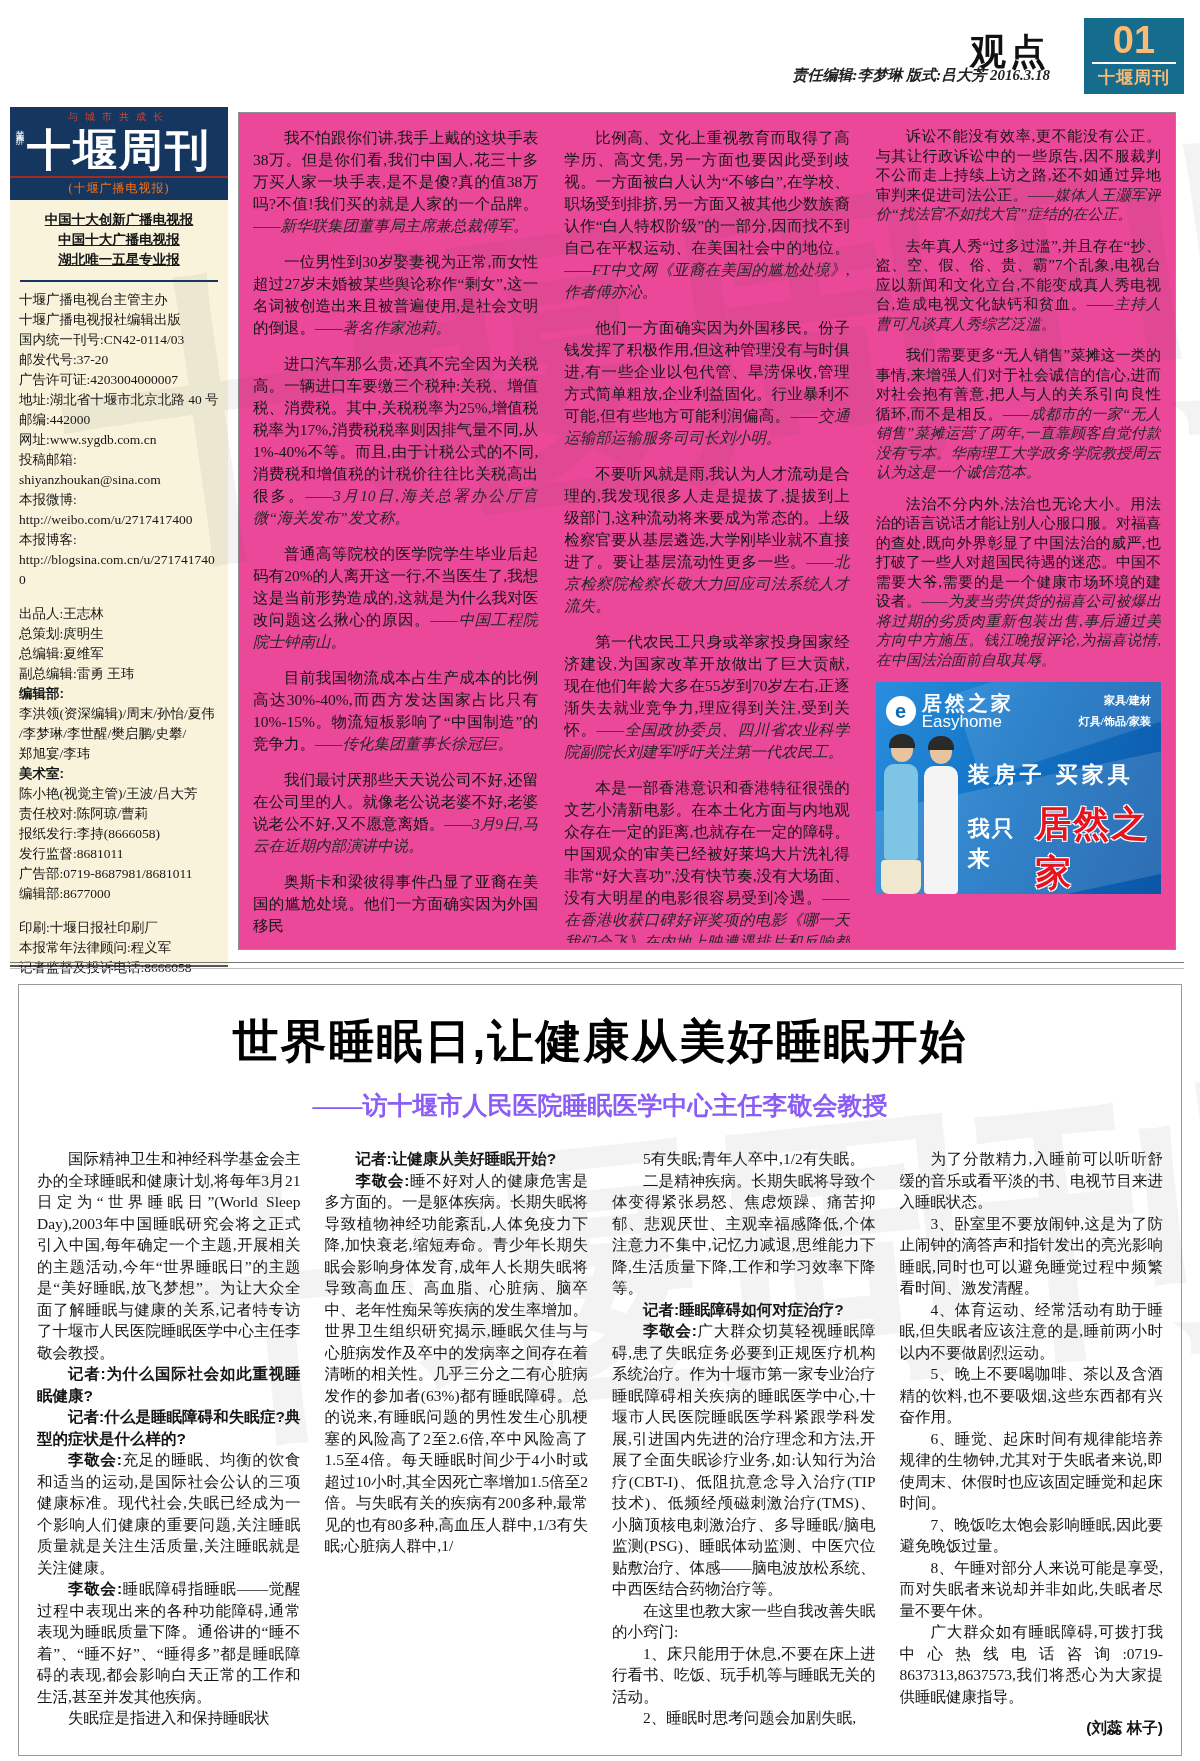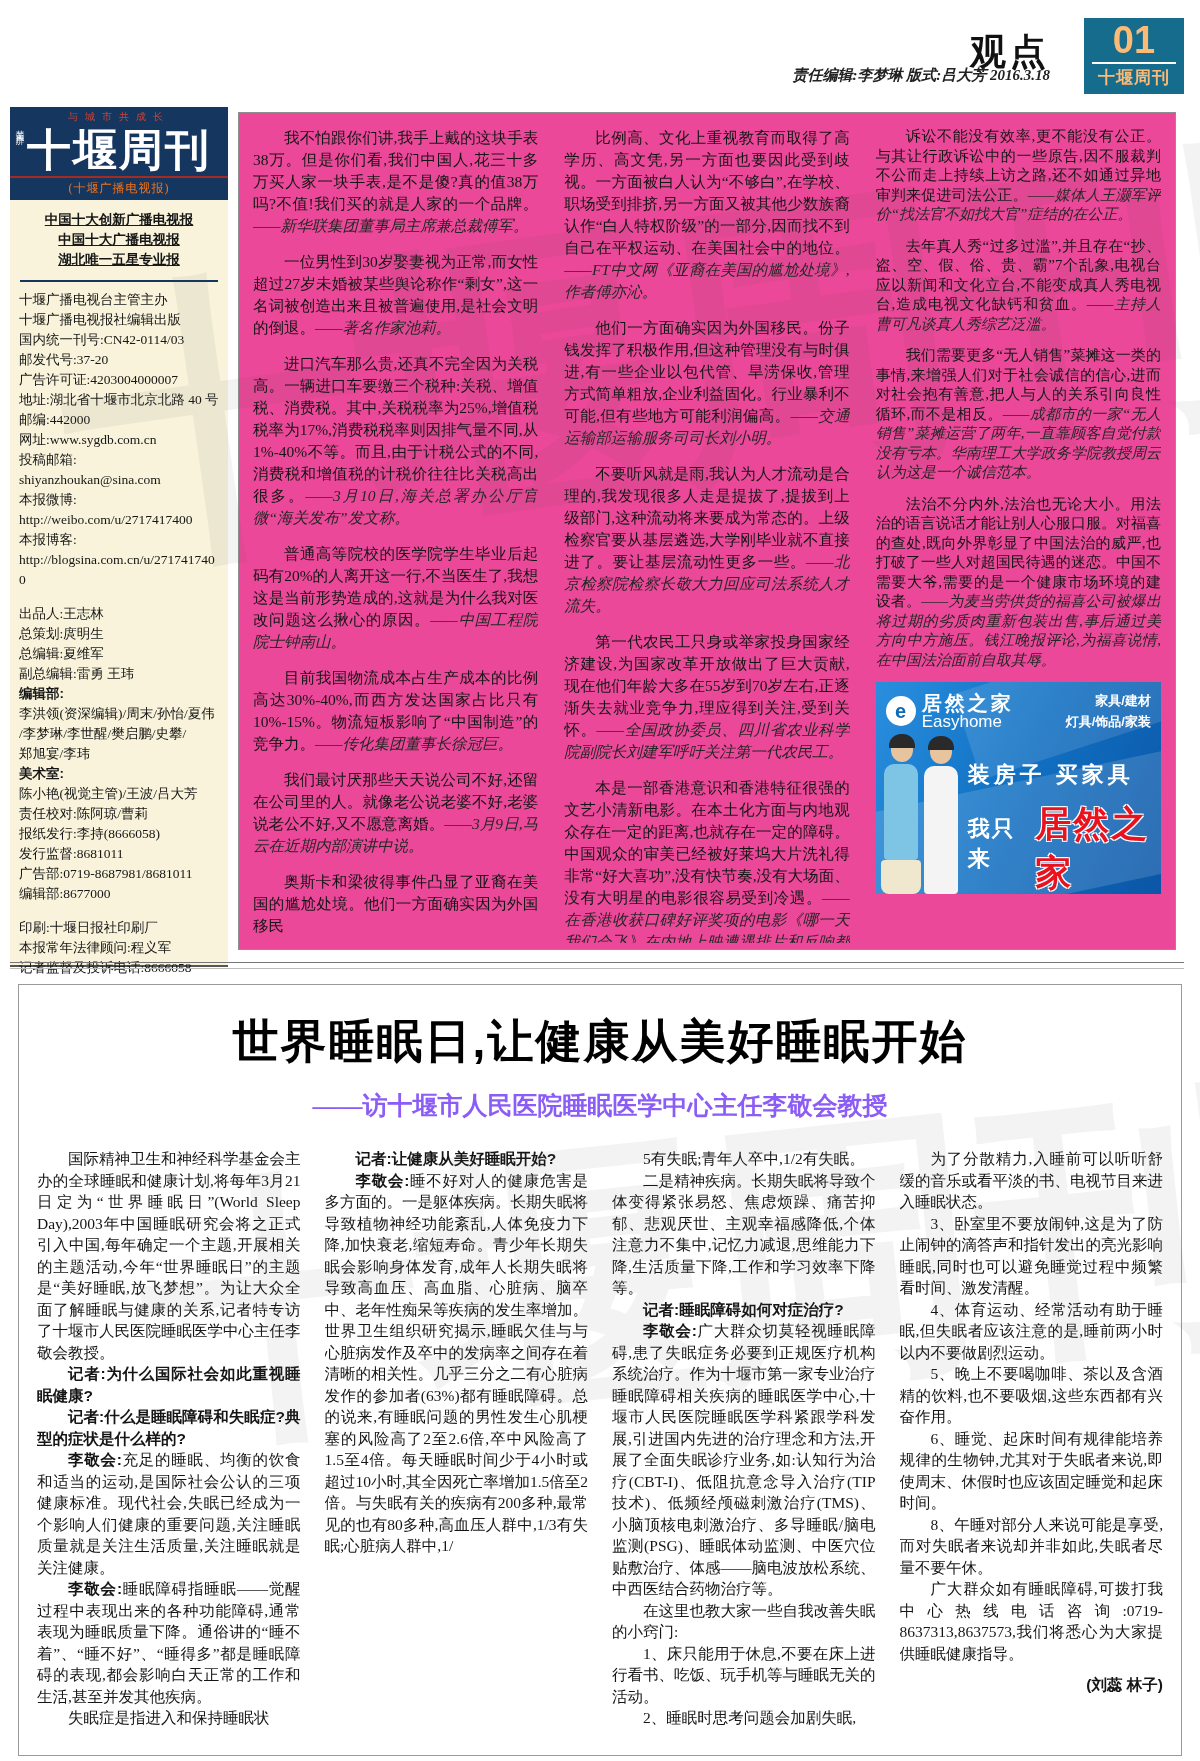--- a/index.html
+++ b/index.html
@@ -51,21 +51,21 @@
         background:rgba(255,255,255,.14);transform:rotate(-12deg);}
   .ad:after{content:"";position:absolute;right:-60px;top:-30px;width:260px;height:90px;
         background:rgba(255,255,255,.12);transform:rotate(-18deg);}
   .ad-top{position:relative;display:flex;justify-content:space-between;padding:8px 10px 0;z-index:2;}
   .ad-logo{display:flex;align-items:center;gap:6px;}
   .ad-logo-mark{width:30px;height:30px;border-radius:50%;background:#fff;color:#0b6ab8;
         font-family:"Liberation Sans",sans-serif;font-weight:bold;font-size:20px;line-height:30px;
         text-align:center;}
   .ad-brand-cn{font-family:"Liberation Sans",sans-serif;font-size:20px;font-weight:bold;line-height:20px;letter-spacing:3px;}
   .ad-brand-en{font-family:"Liberation Sans",sans-serif;font-size:17px;line-height:17px;}
-  .ad-cats{text-align:right;font-family:Liberation Sans, sans-serif;font-weight:bold;font-size:13px;line-height:21px;}
+  .ad-cats{text-align:right;font-family:Liberation Serif, serif;font-weight:bold;font-size:11px;line-height:21px;}
   .ad-slogans{position:absolute;left:92px;top:78px;z-index:2;}
   .ad-s1{font-family:"Liberation Sans",sans-serif;font-size:22px;font-weight:bold;letter-spacing:4px;}
   .ad-s2{margin-top:10px;display:flex;align-items:baseline;gap:8px;}
   .ad-s2-pre{font-family:"Liberation Sans",sans-serif;font-size:22px;font-weight:bold;letter-spacing:2px;}
   .ad-s2-brand{font-family:"Liberation Sans",sans-serif;font-size:36px;font-weight:bold;color:#e8131f;
         text-shadow:-1px -1px 0 #fff,1px -1px 0 #fff,-1px 1px 0 #fff,1px 1px 0 #fff;letter-spacing:2px;}
   .ad-people{position:absolute;left:6px;bottom:0;width:86px;height:150px;z-index:1;}
   .person{position:absolute;bottom:0;}
   .person .head{width:22px;height:24px;border-radius:50%;background:#e8c49e;margin:0 auto 2px;}
   .person .hair{position:absolute;top:-4px;left:50%;transform:translateX(-50%);width:26px;height:14px;
@@ -261,20 +261,21 @@
           <p class="ap a"><span>在这里也教大家一些自我改善失眠的小窍门:</span></p>
           <p class="ap a"><span>1、床只能用于休息,不要在床上进行看书、吃饭、玩手机等与睡眠无关的活动。</span></p>
           <p class="ap a"><span>2、睡眠时思考问题会加剧失眠,</span></p>
         </div>
       <div class="acol">
           <p class="ap a"><span>为了分散精力,入睡前可以听听舒缓的音乐或看平淡的书、电视节目来进入睡眠状态。</span></p>
           <p class="ap a"><span>3、卧室里不要放闹钟,这是为了防止闹钟的滴答声和指针发出的亮光影响睡眠,同时也可以避免睡觉过程中频繁看时间、激发清醒。</span></p>
           <p class="ap a"><span>4、体育运动、经常活动有助于睡眠,但失眠者应该注意的是,睡前两小时以内不要做剧烈运动。</span></p>
           <p class="ap a"><span>5、晚上不要喝咖啡、茶以及含酒精的饮料,也不要吸烟,这些东西都有兴奋作用。</span></p>
           <p class="ap a"><span>6、睡觉、起床时间有规律能培养规律的生物钟,尤其对于失眠者来说,即使周末、休假时也应该固定睡觉和起床时间。</span></p>
+          <p class="ap a"><span>7、晚饭吃太饱会影响睡眠,因此要避免晚饭过量。</span></p>
           <p class="ap a"><span>8、午睡对部分人来说可能是享受,而对失眠者来说却并非如此,失眠者尽量不要午休。</span></p>
           <p class="ap a"><span>广大群众如有睡眠障碍,可拨打我中心热线电话咨询:0719-8637313,8637573,我们将悉心为大家提供睡眠健康指导。</span></p>
           <p class="ap byline"><span>(刘蕊  林子)</span></p>
         </div>
     </div>
   </div>
 
 </div>
 
 </body></html>

